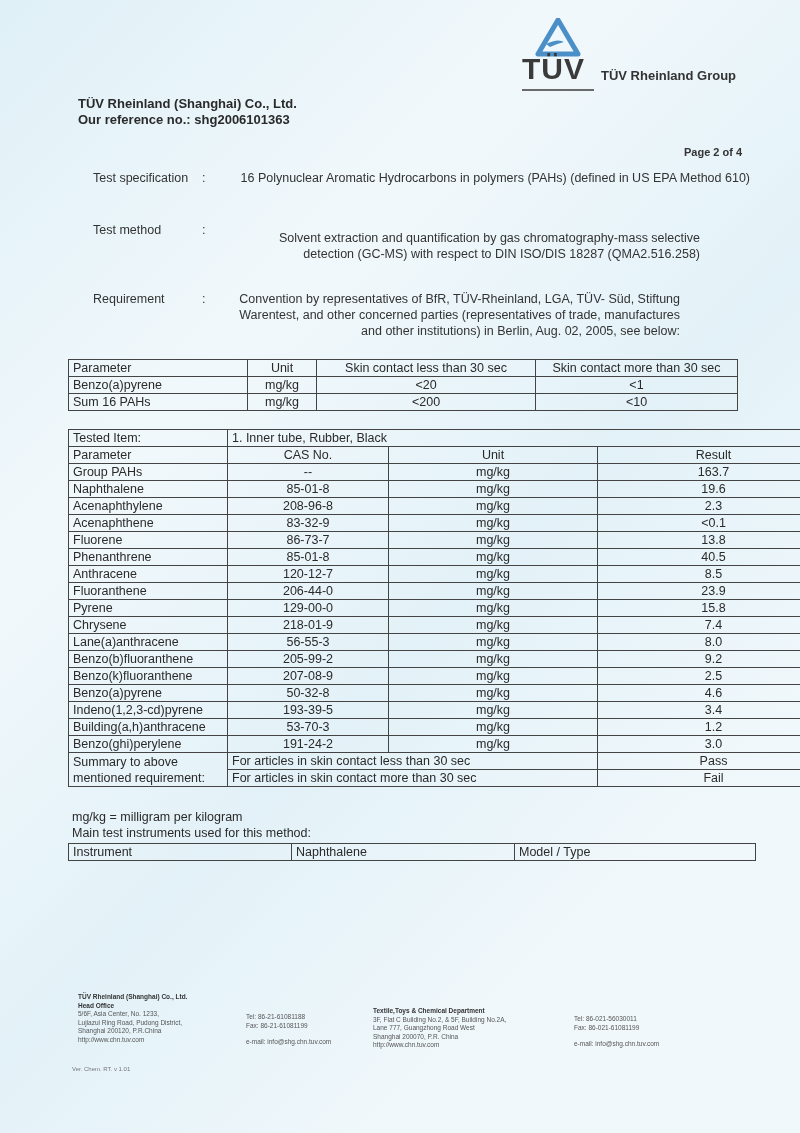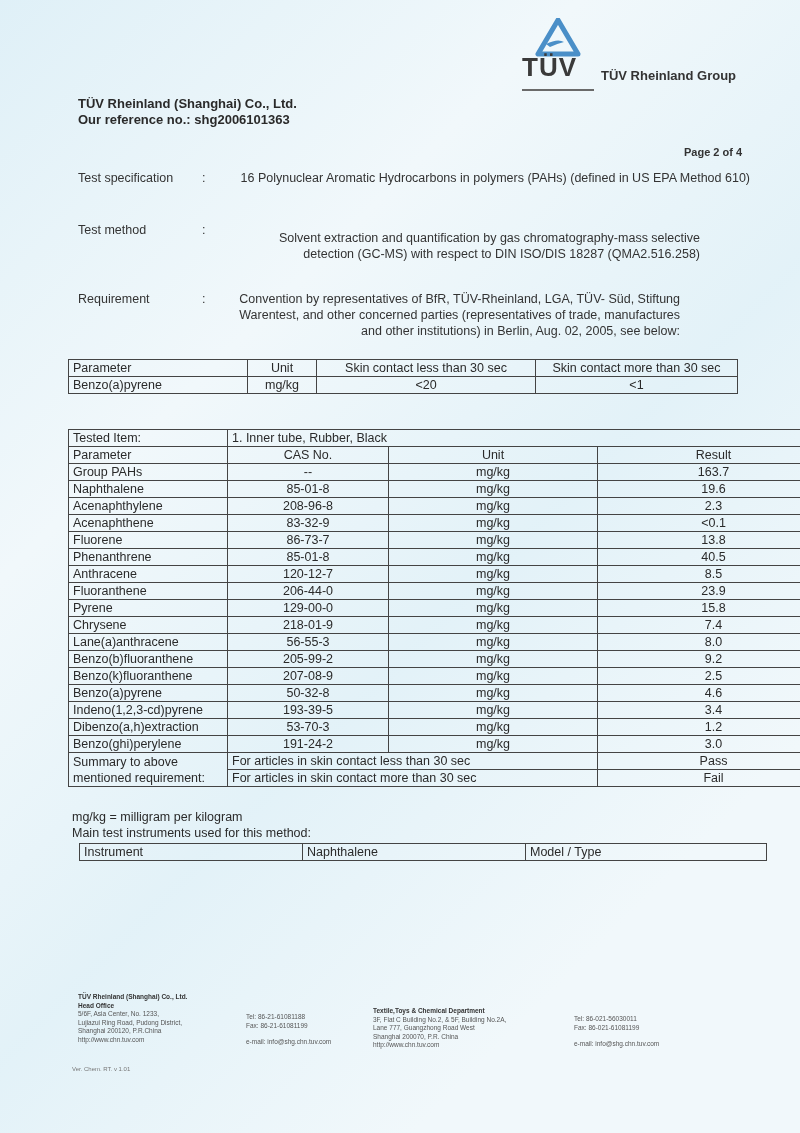--- a/index.html
+++ b/index.html
@@ -12,38 +12,38 @@
   }
   .page {
     position: absolute; inset: 0;
     background:
       linear-gradient(135deg, rgba(190,225,240,0.35) 0%, rgba(255,255,255,0) 30%, rgba(200,230,242,0.35) 55%, rgba(255,255,255,0) 80%),
       #f1f8fb;
   }
   
   .logo { position: absolute; left: 520px; top: 18px; width: 76px; height: 76px; }
   .logo svg { display: block; }
-  .logo-text { position: absolute; left: 522px; top: 52px; font-size: 26px; font-weight: bold; color: #3a3a3a; letter-spacing: 1px; }
+  .logo-text { position: absolute; left: 522px; top: 52px; font-size: 30px; font-weight: bold; color: #3a3a3a; letter-spacing: 1px; }
   .logo-line { position: absolute; left: 522px; top: 89px; width: 72px; height: 2px; background: #6a6a6a; }
   .group-name { position: absolute; left: 601px; top: 68px; font-size: 13px; font-weight: bold; color: #333; }
 
   .company { position: absolute; left: 78px; top: 96px; font-size: 13px; font-weight: bold; color: #2a2a2a; line-height: 16px; }
   .page-num { position: absolute; left: 684px; top: 146px; font-size: 11px; font-weight: bold; color: #333; }
 
   .field { position: absolute; left: 78px; font-size: 12.5px; color: #333; line-height: 16px; }
-  .field .lbl { position: absolute; left: 0; top: 0; width: 120px; }
+  .field .lbl { position: absolute; left: 15px; top: 0; width: 120px; }
   .field .colon { position: absolute; left: 124px; top: 0; }
   .field .val { position: absolute; left: 152px; top: 0; width: 520px; text-align: right; }
 
   table { border-collapse: collapse; position: absolute; font-size: 12.5px; color: #2a2a2a; }
   td { border: 1px solid #444; padding: 0 4px; height: 16px; line-height: 16px; }
   .c { text-align: center; }
   .req-table { left: 68px; top: 359px; width: 670px; }
   .res-table { left: 68px; top: 429px; width: 762px; }
-  .ins-table { left: 79px; top: 843px; width: 688px; }
+  .ins-table { left: 68px; top: 843px; width: 688px; }
 
   .note { position: absolute; left: 72px; font-size: 12.5px; color: #2a2a2a; }
 
   .footer { position: absolute; font-size: 6.5px; color: #555; line-height: 8.5px; }
   .footer b { color: #333; }
   .version { position: absolute; left: 72px; top: 1066px; font-size: 6px; color: #777; }
 </style>
 </head>
 <body>
 
@@ -88,20 +88,26 @@
       <td style="width:170px">Parameter</td>
       <td class="c" style="width:60px">Unit</td>
       <td class="c" style="width:210px">Skin contact less than 30 sec</td>
       <td class="c">Skin contact more than 30 sec</td>
     </tr>
     <tr>
       <td>Benzo(a)pyrene</td>
       <td class="c">mg/kg</td>
       <td class="c">&lt;20</td>
       <td class="c">&lt;1</td>
+    </tr>
+    <tr>
+      <td>Sum 16 PAHs</td>
+      <td class="c">mg/kg</td>
+      <td class="c">&lt;200</td>
+      <td class="c">&lt;10</td>
     </tr>
   </tbody>
     </table>
 
   <table class="res-table">
     <tbody id="res-body">
       <tr>
         <td style="width:150px">Tested Item:</td>
         <td colspan="3">1. Inner tube, Rubber, Black</td>
       </tr>
@@ -195,21 +201,21 @@
           <td class="c">mg/kg</td>
           <td class="c">4.6</td>
         </tr>
         <tr>
           <td>Indeno(1,2,3-cd)pyrene</td>
           <td class="c">193-39-5</td>
           <td class="c">mg/kg</td>
           <td class="c">3.4</td>
         </tr>
         <tr>
-          <td>Dibenzo(a,h)extraction</td>
+          <td>Building(a,h)anthracene</td>
           <td class="c">53-70-3</td>
           <td class="c">mg/kg</td>
           <td class="c">1.2</td>
         </tr>
         <tr>
           <td>Benzo(ghi)perylene</td>
           <td class="c">191-24-2</td>
           <td class="c">mg/kg</td>
           <td class="c">3.0</td>
         </tr>

